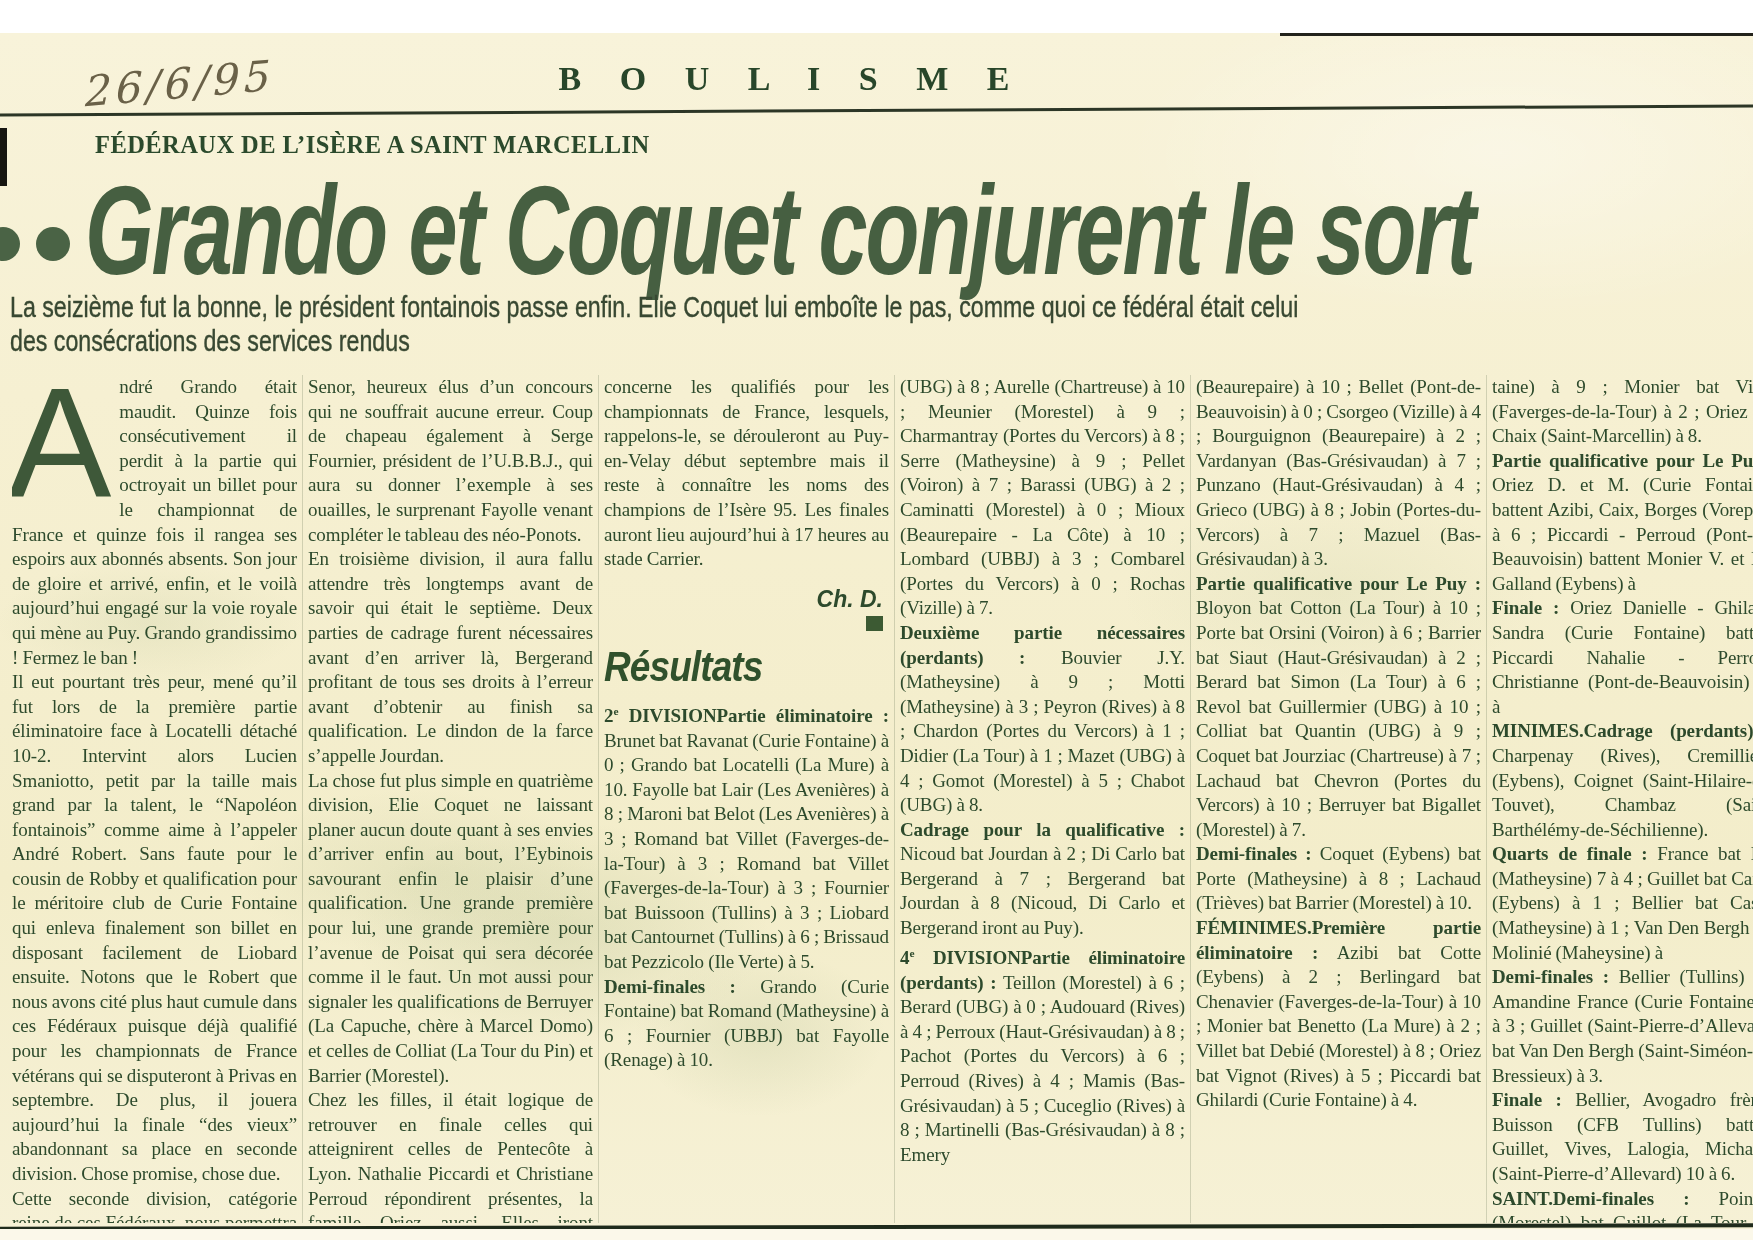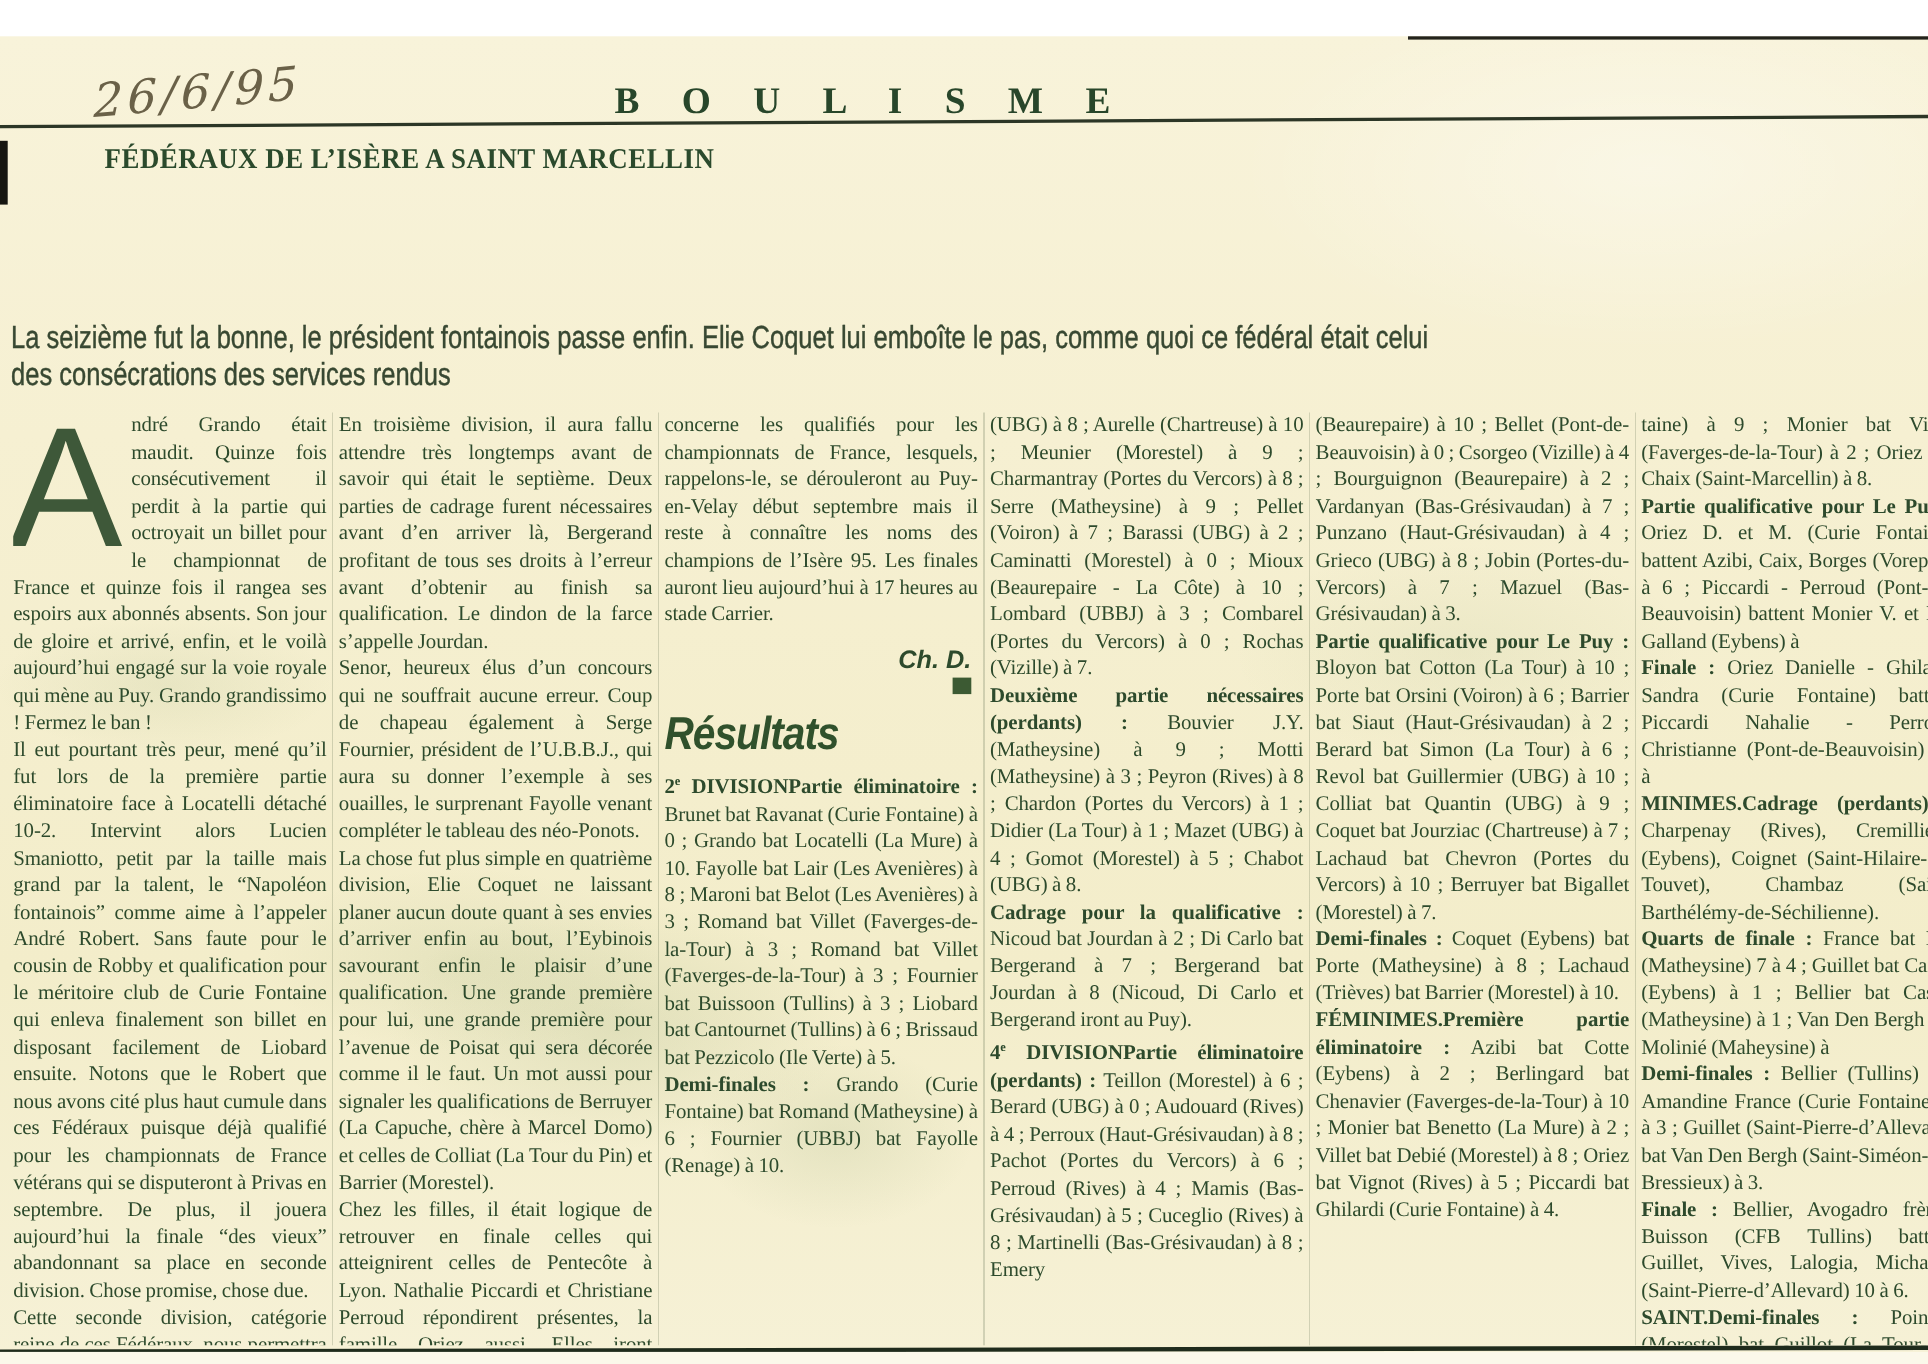--- a/index.html
+++ b/index.html
@@ -24,21 +24,21 @@
   .edge-top{position:absolute;left:1280px;top:0px;width:473px;height:3px;background:#23231c;}
   .hand{
     position:absolute;left:85px;top:26px;
     font-family:"DejaVu Serif","Liberation Serif",serif;
     font-style:italic;font-size:42px;color:#6a6148;
     transform:rotate(-5deg) skewX(-6deg);letter-spacing:4px;
   }
   .masthead{
     position:absolute;left:0;top:27px;width:1753px;text-align:center;
     padding-right:170px;box-sizing:border-box;
-    font-weight:bold;font-size:34px;letter-spacing:15px;color:#28462a;margin-top:14px;
+    font-weight:bold;font-size:34px;letter-spacing:15px;color:#28462a;
   }
   .top-rule{
     position:absolute;left:-10px;top:76px;width:1780px;height:3px;
     background:#2c3626;transform:rotate(-0.3deg);
   }
   .kicker{
     position:absolute;left:95px;top:97px;
     font-weight:bold;font-size:26px;letter-spacing:.5px;color:#2b4a2c;
     transform:scaleX(.94);transform-origin:0 0;white-space:nowrap;
   }
@@ -102,35 +102,40 @@
 <div class="paper">
   <div class="edge-top"></div>
   <div class="edge-top-left"></div>
 
   <div class="hand">26/6/95</div>
   <div class="masthead">B O U L I S M E</div>
   <div class="top-rule"></div>
 
   <div class="kicker">FÉDÉRAUX DE L’ISÈRE A SAINT MARCELLIN</div>
 
+  <div class="headline-row">
+    <span class="dot d1"></span>
+    <span class="dot d2"></span>
+    <h1 class="headline">Grando et Coquet conjurent le sort</h1>
+  </div>
 
   <p class="lede">
     <span>La seizième fut la bonne, le président fontainois passe enfin. Elie Coquet lui emboîte le pas, comme quoi ce fédéral était celui</span>
     <span>des consécrations des services rendus</span>
   </p>
 
   <div class="columns" id="columns">
       <div class="col">
         <p class="body"><span class="dropcap">A</span>ndré Grando était maudit. Quinze fois consécutivement il perdit à la partie qui octroyait un billet pour le championnat de France et quinze fois il rangea ses espoirs aux abonnés absents. Son jour de gloire et arrivé, enfin, et le voilà aujourd’hui engagé sur la voie royale qui mène au Puy. Grando grandissimo ! Fermez le ban !</p>
         <p class="body">Il eut pourtant très peur, mené qu’il fut lors de la première partie éliminatoire face à Locatelli détaché 10-2. Intervint alors Lucien Smaniotto, petit par la taille mais grand par la talent, le “Napoléon fontainois” comme aime à l’appeler André Robert. Sans faute pour le cousin de Robby et qualification pour le méritoire club de Curie Fontaine qui enleva finalement son billet en disposant facilement de Liobard ensuite. Notons que le Robert que nous avons cité plus haut cumule dans ces Fédéraux puisque déjà qualifié pour les championnats de France vétérans qui se disputeront à Privas en septembre. De plus, il jouera aujourd’hui la finale “des vieux” abandonnant sa place en seconde division. Chose promise, chose due.</p>
         <p class="body">Cette seconde division, catégorie reine de ces Fédéraux, nous permettra de mettre au firmament les Matheysins de Romand. Déjà qualifié en doublettes pour Limoges avec Roizon, il récidive aujourd’hui avec le même et ses compères. Nous voulons citer ainsi Oddos, Maugiron,</p>
       </div>
       <div class="col">
+        <p class="body">Senor, heureux élus d’un concours qui ne souffrait aucune erreur. Coup de chapeau également à Serge Fournier, président de l’U.B.B.J., qui aura su donner l’exemple à ses ouailles, le surprenant Fayolle venant compléter le tableau des néo-Ponots.</p>
         <p class="body">En troisième division, il aura fallu attendre très longtemps avant de savoir qui était le septième. Deux parties de cadrage furent nécessaires avant d’en arriver là, Bergerand profitant de tous ses droits à l’erreur avant d’obtenir au finish sa qualification. Le dindon de la farce s’appelle Jourdan.</p>
-        <p class="body">Senor, heureux élus d’un concours qui ne souffrait aucune erreur. Coup de chapeau également à Serge Fournier, président de l’U.B.B.J., qui aura su donner l’exemple à ses ouailles, le surprenant Fayolle venant compléter le tableau des néo-Ponots.</p>
         <p class="body">La chose fut plus simple en quatrième division, Elie Coquet ne laissant planer aucun doute quant à ses envies d’arriver enfin au bout, l’Eybinois savourant enfin le plaisir d’une qualification. Une grande première pour lui, une grande première pour l’avenue de Poisat qui sera décorée comme il le faut. Un mot aussi pour signaler les qualifications de Berruyer (La Capuche, chère à Marcel Domo) et celles de Colliat (La Tour du Pin) et Barrier (Morestel).</p>
         <p class="body">Chez les filles, il était logique de retrouver en finale celles qui atteignirent celles de Pentecôte à Lyon. Nathalie Piccardi et Christiane Perroud répondirent présentes, la famille Oriez aussi. Elles iront ensemble au Puy et le Comité de l’Isère peut croire en ses chances car ces filles là savent très bien jouer.</p>
       </div>
       <div class="col">
         <p class="body">concerne les qualifiés pour les championnats de France, lesquels, rappelons-le, se dérouleront au Puy-en-Velay début septembre mais il reste à connaître les noms des champions de l’Isère 95. Les finales auront lieu aujourd’hui à 17 heures au stade Carrier.</p>
         <p class="byline">Ch. D.</p>
         <div class="end-marker"></div>
         <h2 class="results-heading">Résultats</h2>
         <p class="body"><b class="lead">2<sup>e</sup> DIVISIONPartie éliminatoire :</b> Brunet bat Ravanat (Curie Fontaine) à 0 ; Grando bat Locatelli (La Mure) à 10. Fayolle bat Lair (Les Avenières) à 8 ; Maroni bat Belot (Les Avenières) à 3 ; Romand bat Villet (Faverges-de-la-Tour) à 3 ; Romand bat Villet (Faverges-de-la-Tour) à 3 ; Fournier bat Buissoon (Tullins) à 3 ; Liobard bat Cantournet (Tullins) à 6 ; Brissaud bat Pezzicolo (Ile Verte) à 5.</p>
         <p class="body"><b class="lead">Demi-finales :</b> Grando (Curie Fontaine) bat Romand (Matheysine) à 6 ; Fournier (UBBJ) bat Fayolle (Renage) à 10.</p>

